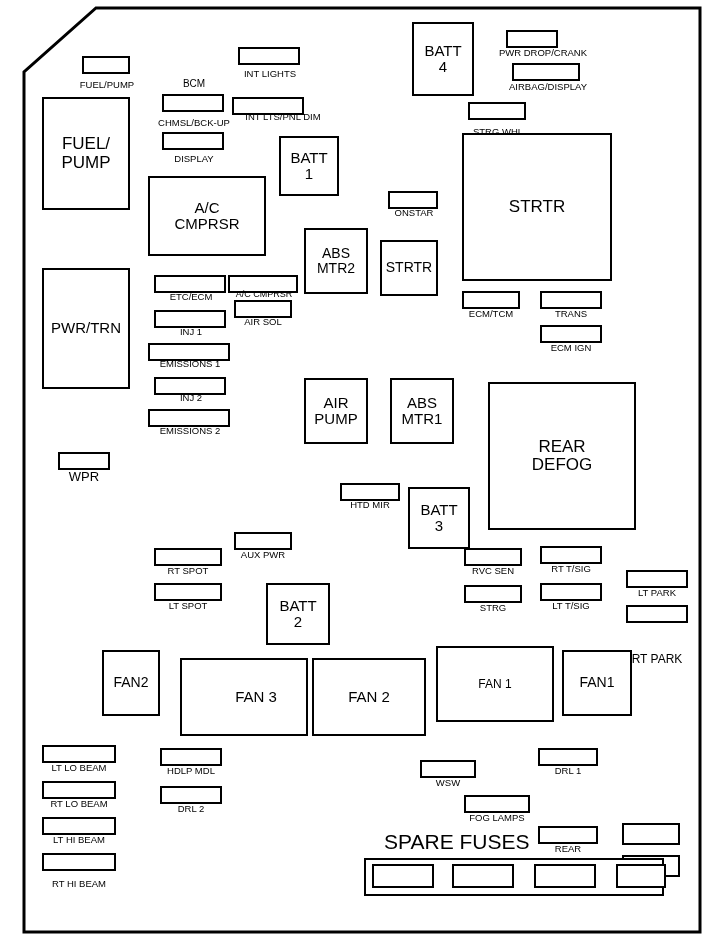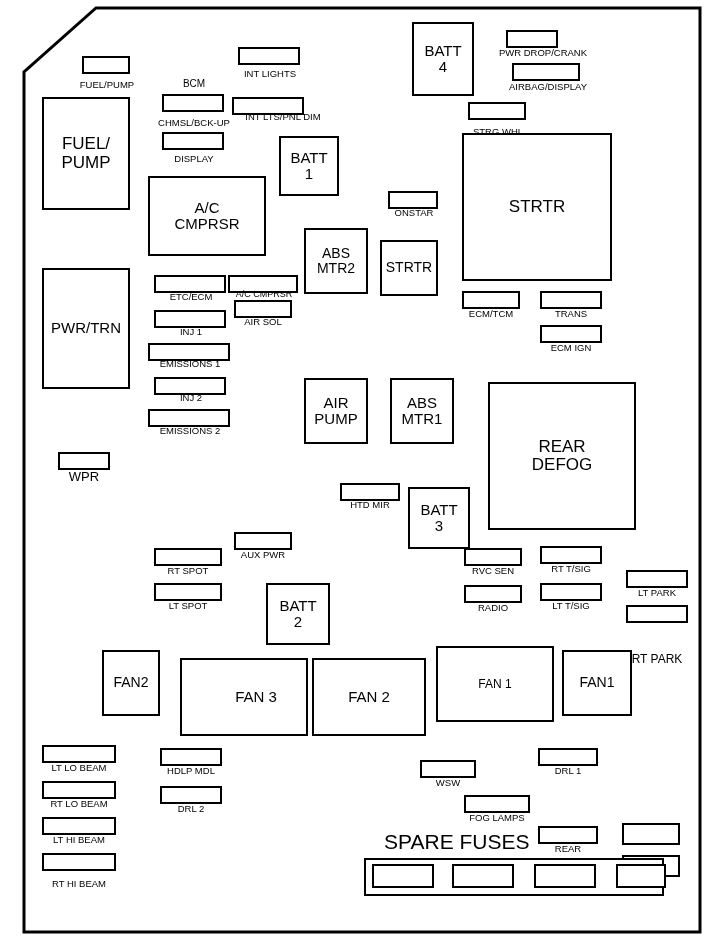--- a/index.html
+++ b/index.html
@@ -154,21 +154,21 @@
       <div class="lbl" style="left: 458px; top: 127px; width: 80px; font-size: 9.5px;">STRG WHL</div>
       <div class="lbl" style="left: 456px; top: 309px; width: 70px; font-size: 9.5px;">ECM/TCM</div>
       <div class="lbl" style="left: 542px; top: 309px; width: 58px; font-size: 9.5px;">TRANS</div>
       <div class="lbl" style="left: 538px; top: 343px; width: 66px; font-size: 9.5px;">ECM IGN</div>
       <div class="lbl" style="left: 60px; top: 470px; width: 48px; font-size: 13px;">WPR</div>
       <div class="lbl" style="left: 336px; top: 500px; width: 68px; font-size: 9.5px;">HTD MIR</div>
       <div class="lbl" style="left: 154px; top: 566px; width: 68px; font-size: 9.5px;">RT SPOT</div>
       <div class="lbl" style="left: 154px; top: 601px; width: 68px; font-size: 9.5px;">LT SPOT</div>
       <div class="lbl" style="left: 228px; top: 550px; width: 70px; font-size: 9.5px;">AUX PWR</div>
       <div class="lbl" style="left: 458px; top: 566px; width: 70px; font-size: 9.5px;">RVC SEN</div>
-      <div class="lbl" style="left: 462px; top: 603px; width: 62px; font-size: 9.5px;">RADIO</div>
+      <div class="lbl" style="left: 462px; top: 603px; width: 62px; font-size: 9.5px;">STRG</div>
       <div class="lbl" style="left: 540px; top: 564px; width: 62px; font-size: 9.5px;">RT T/SIG</div>
       <div class="lbl" style="left: 540px; top: 601px; width: 62px; font-size: 9.5px;">LT T/SIG</div>
       <div class="lbl" style="left: 624px; top: 588px; width: 66px; font-size: 9.5px;">LT PARK</div>
       <div class="lbl" style="left: 624px; top: 623px; width: 66px; font-size: 12px; margin-top: 30px;">RT PARK</div>
       <div class="lbl" style="left: 38px; top: 763px; width: 82px; font-size: 9.5px;">LT LO BEAM</div>
       <div class="lbl" style="left: 38px; top: 799px; width: 82px; font-size: 9.5px;">RT LO BEAM</div>
       <div class="lbl" style="left: 38px; top: 835px; width: 82px; font-size: 9.5px;">LT HI BEAM</div>
       <div class="lbl" style="left: 38px; top: 871px; width: 82px; font-size: 9.5px; margin-top: 8px;">RT HI BEAM</div>
       <div class="lbl" style="left: 154px; top: 766px; width: 74px; font-size: 9.5px;">HDLP MDL</div>
       <div class="lbl" style="left: 160px; top: 804px; width: 62px; font-size: 9.5px;">DRL 2</div>

